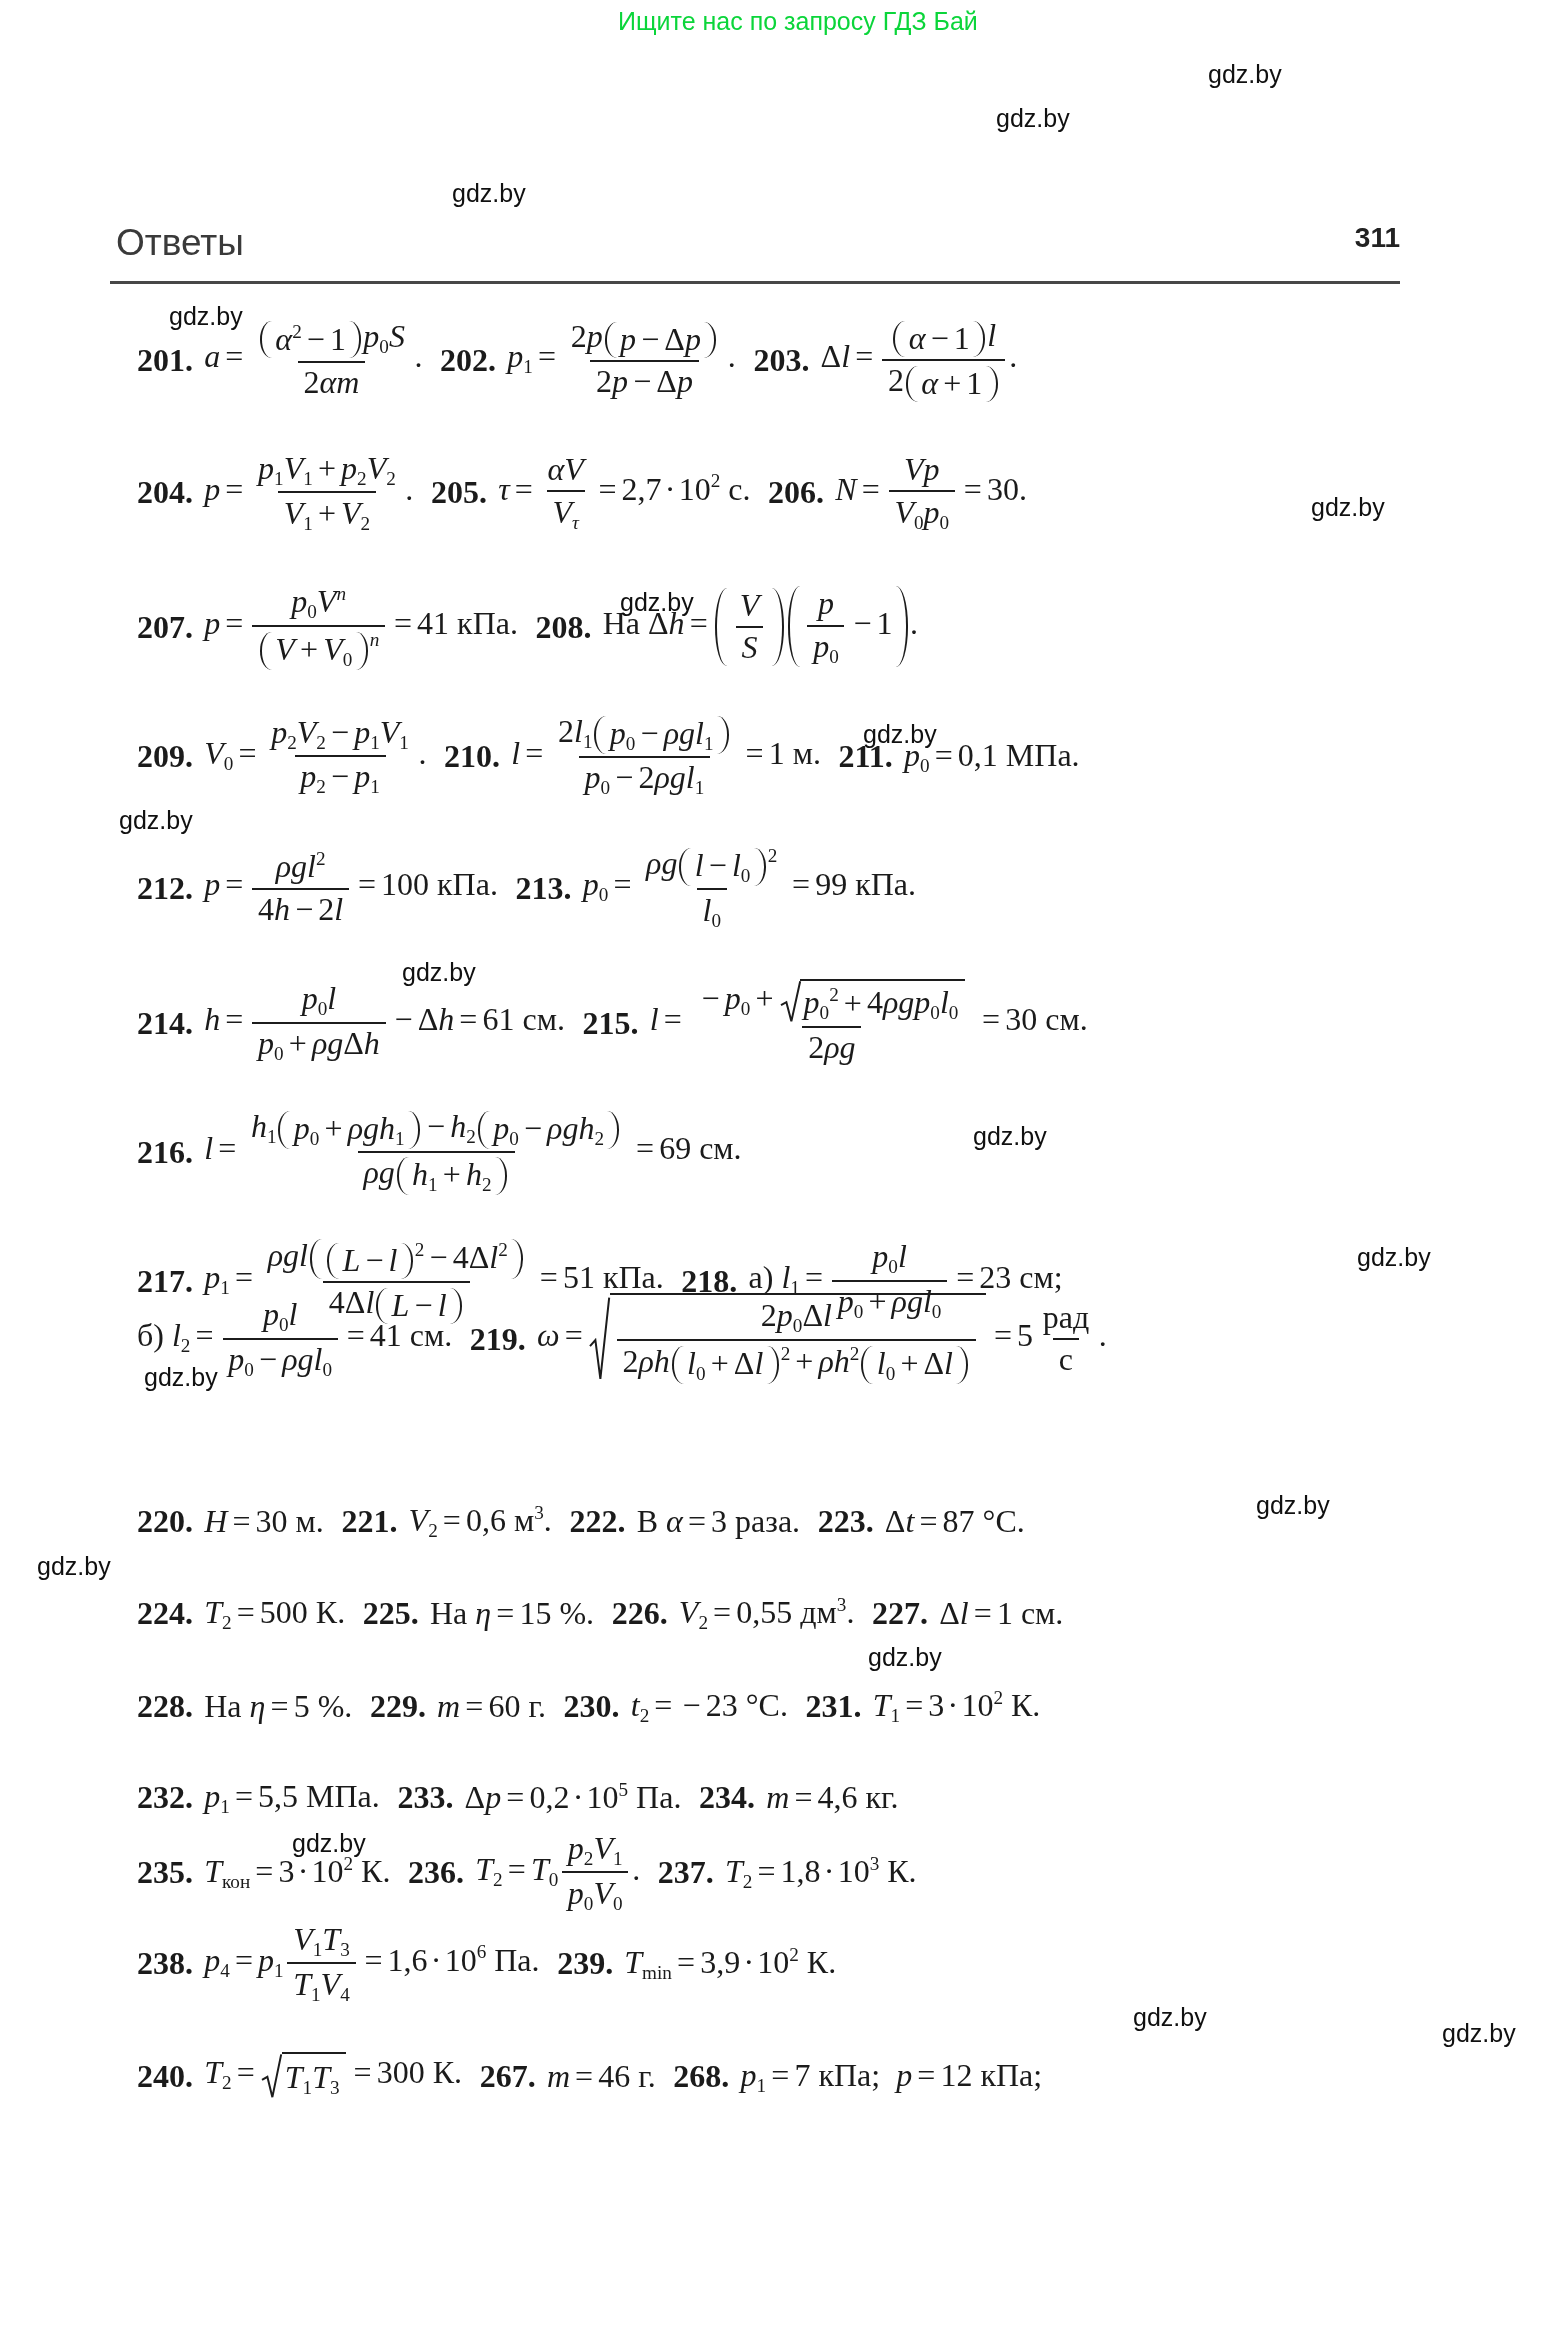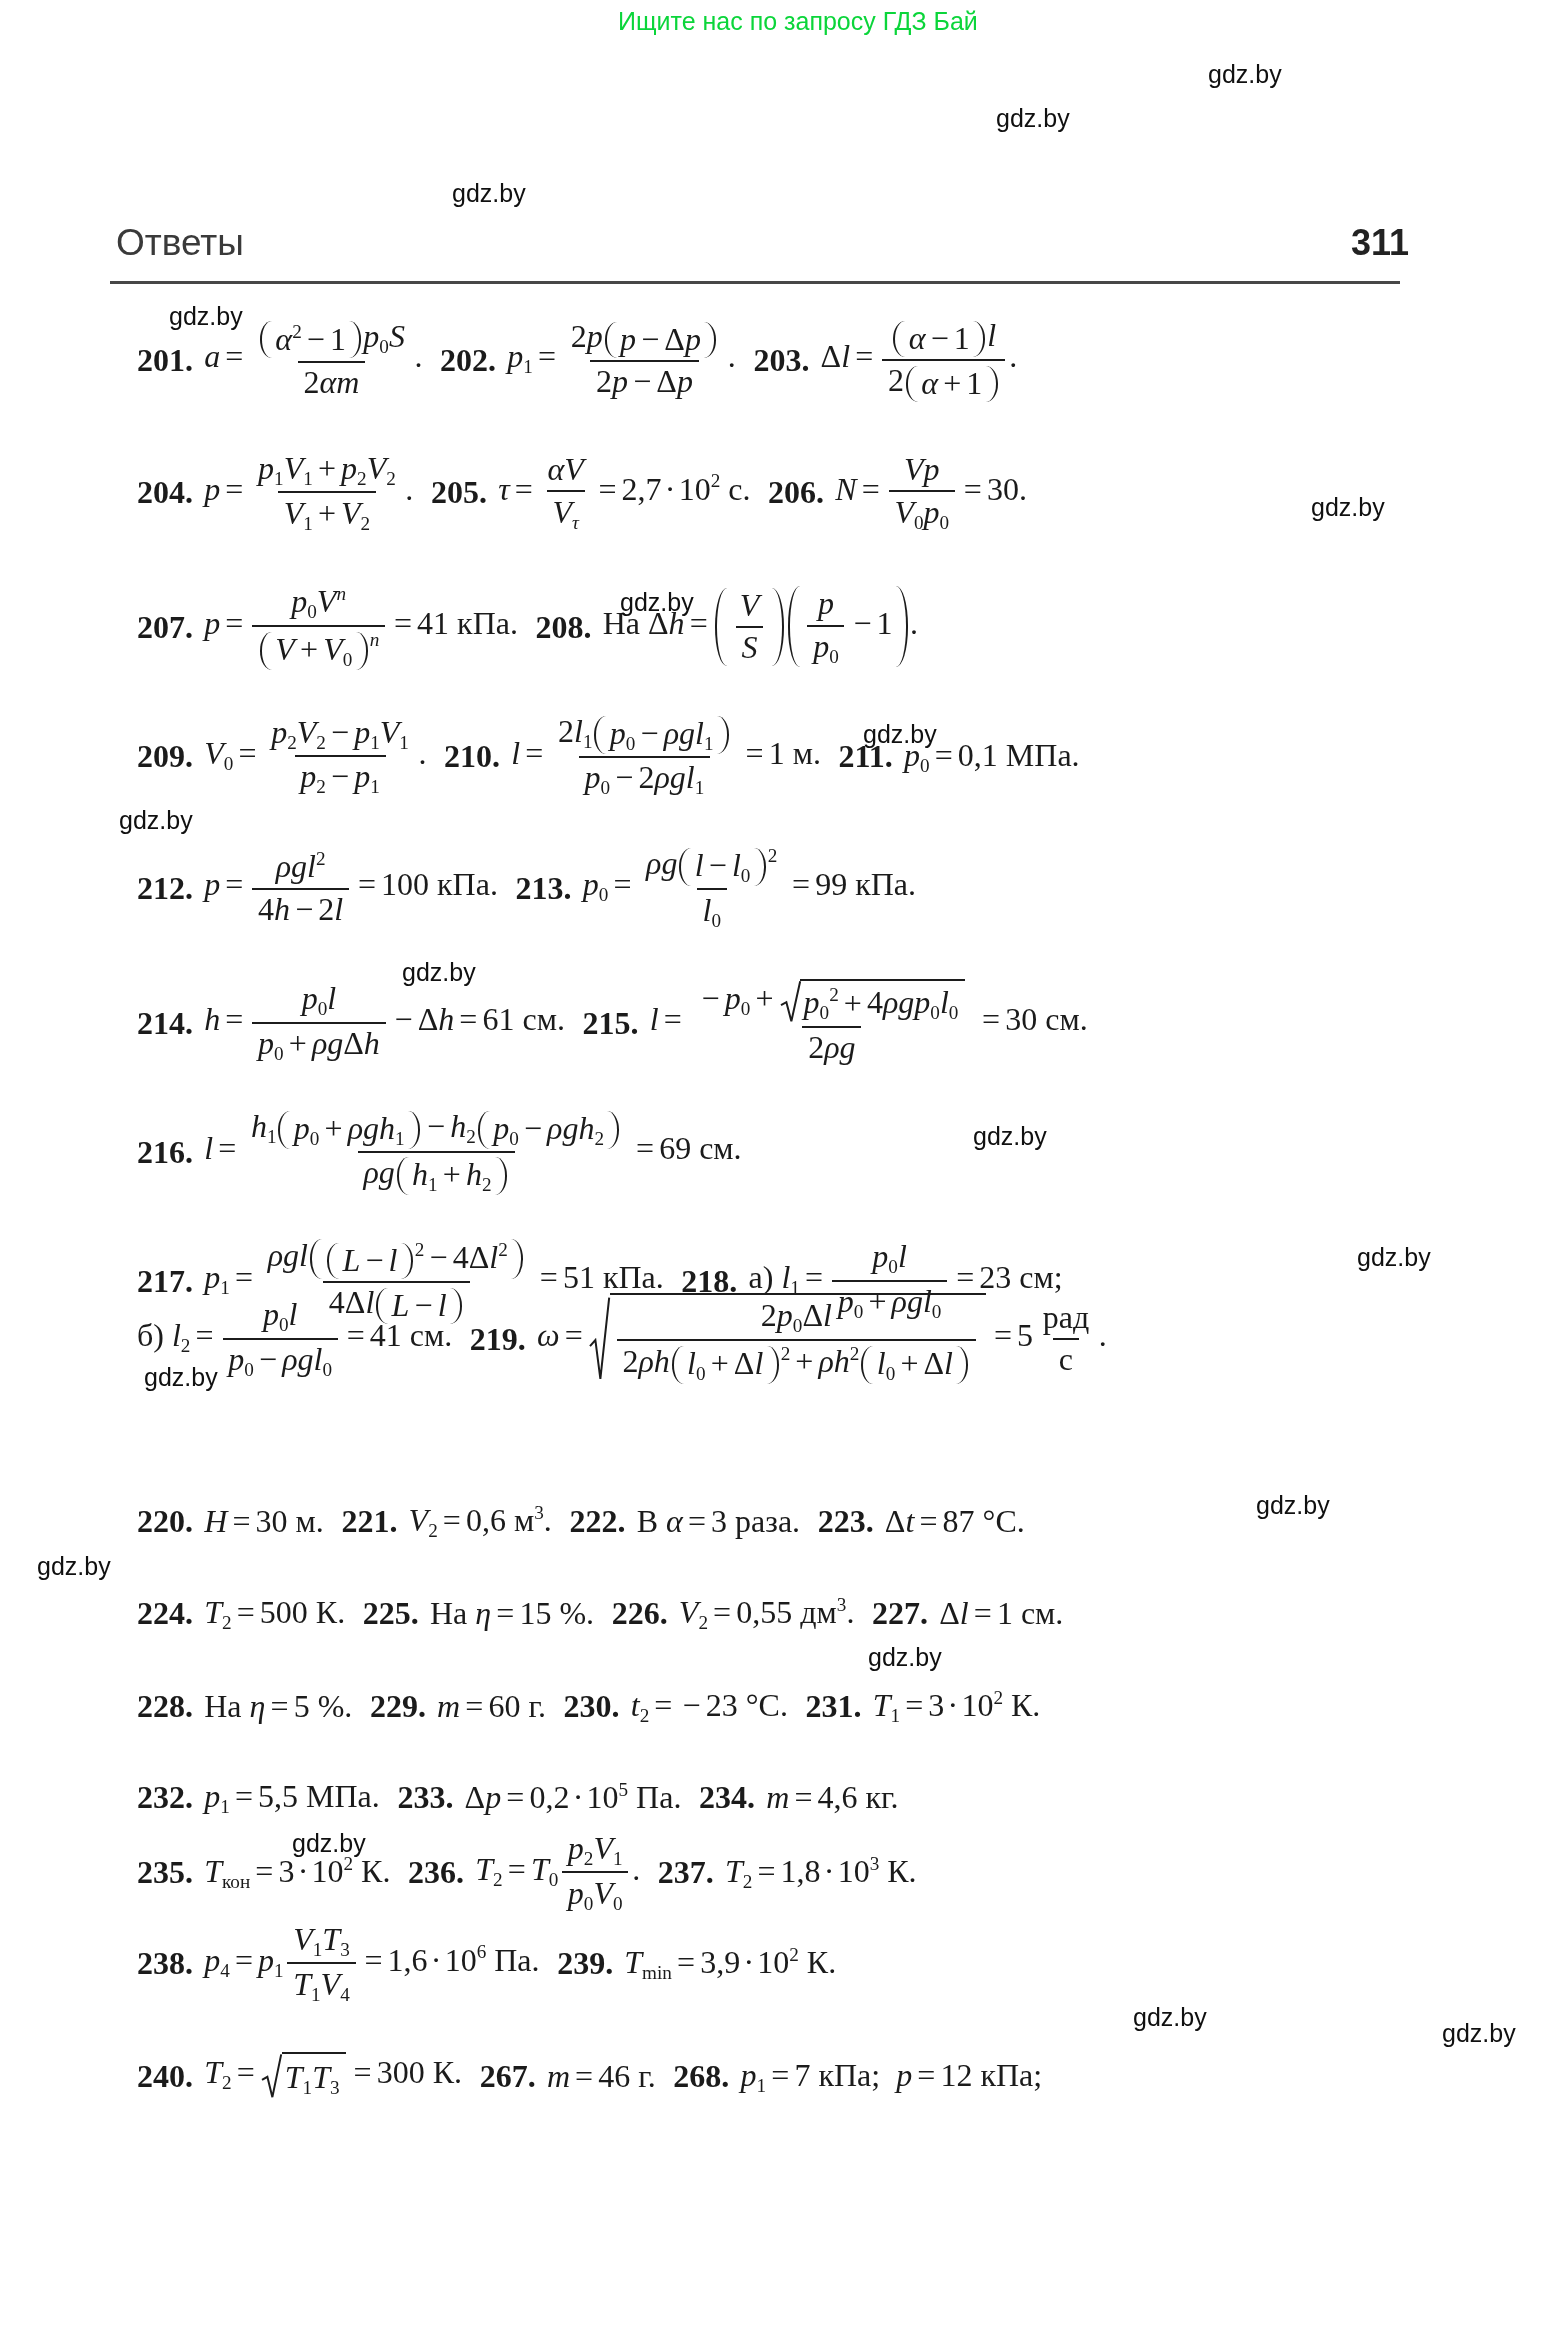--- a/index.html
+++ b/index.html
@@ -3,22 +3,22 @@
 <meta charset="utf-8">
 <style>
   html,body{margin:0;padding:0;background:#ffffff;}
   .page{position:relative;width:1565px;height:2146px;background:#fff;overflow:hidden;
         font-family:"Liberation Serif",serif;color:#1b1b1b;}
   
   .green-note{position:absolute;left:618px;top:7.3px;font-family:"Liberation Sans",sans-serif;
               font-size:25px;color:#0bd53a;}
   .section-title{position:absolute;left:116px;top:222px;font-family:"Liberation Sans",sans-serif;
               font-size:37px;color:#3a3a3a;}
-  .page-number{position:absolute;right:156px;top:222px;font-family:"Liberation Sans",sans-serif;
-              font-size:36px;font-weight:700;color:#222;}
+  .page-number{position:absolute;right:165px;top:222px;font-family:"Liberation Sans",sans-serif;
+              font-size:28px;font-weight:700;color:#222;}
   .rule{position:absolute;left:110px;top:281px;width:1290px;height:2.7px;background:#474747;}
   
   .wm{position:absolute;font-family:"Liberation Sans",sans-serif;font-size:25px;color:#101010;white-space:nowrap;}
   
   .line{position:absolute;left:137px;display:flex;align-items:center;white-space:nowrap;
         font-size:32px;line-height:1.25;color:#1b1b1b;}
   .lbl{font-weight:700;margin-right:0.35em;}
   .m{margin-right:0.55em;}
   .it{font-style:italic;}
   .rm{font-style:normal;}

